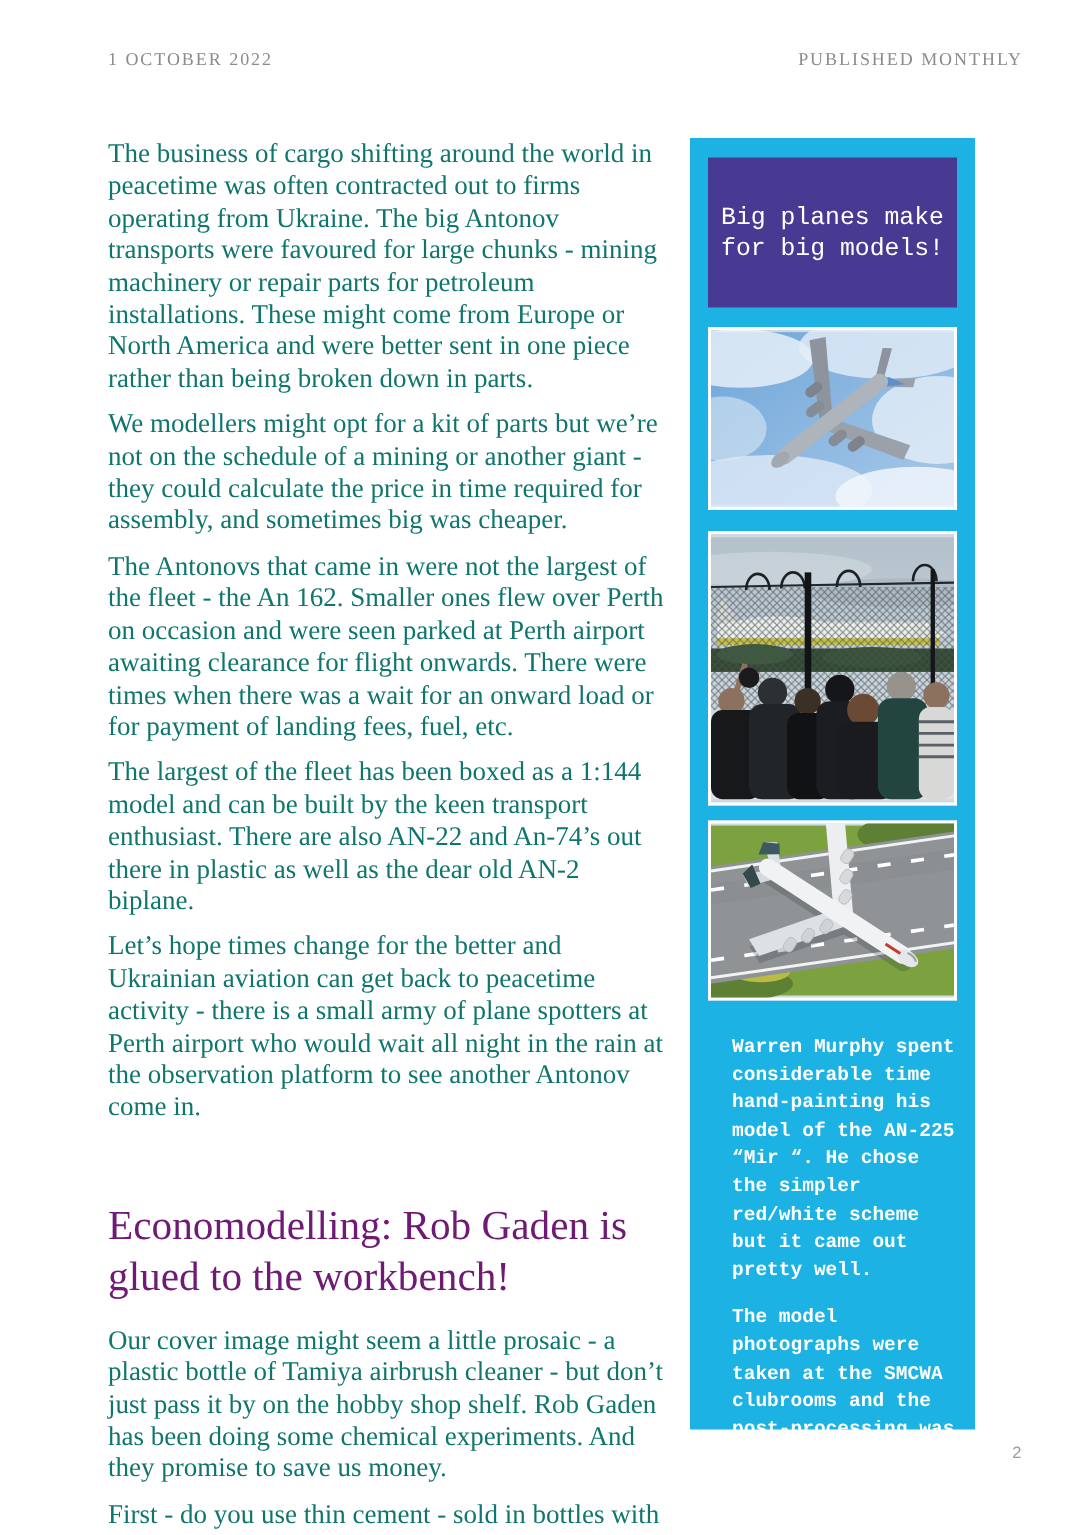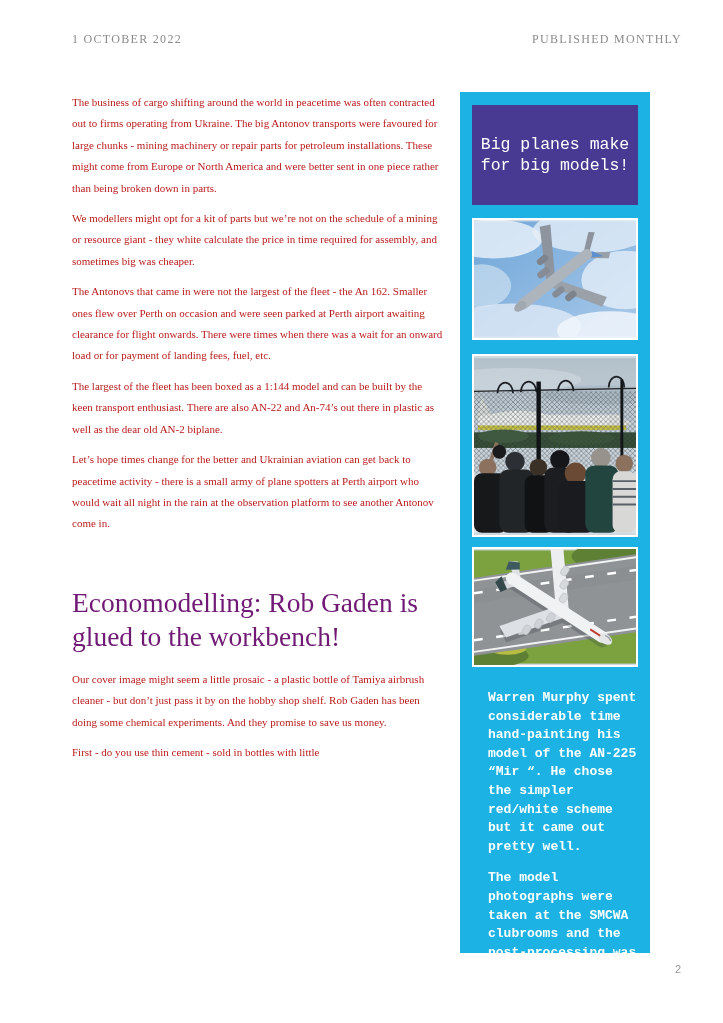--- a/index.html
+++ b/index.html
@@ -5,21 +5,21 @@
   html,body{margin:0;padding:0;background:#ffffff;}
   .page{position:relative;width:723px;height:1023px;background:#ffffff;overflow:hidden;
         font-family:"Liberation Serif","DejaVu Serif",serif;color:#1f1f1f;padding-left:32px;}
   
   .masthead{position:absolute;top:32px;left:72px;right:73px;display:flex;
             justify-content:space-between;font-size:12px;letter-spacing:1.3px;
             color:#8b8b8b;font-family:"Liberation Serif",serif;}
   
   .content{position:absolute;top:92px;left:72px;right:73px;display:flex;gap:15px;}
   .article-col{width:373px;flex:0 0 373px;}
-  .article-col p{margin:0 0 9px 0;font-size:11px;line-height:21.4px;color:#b91c1c;}
+  .article-col p{margin:0 0 9px 0;font-size:18px;line-height:21.4px;color:#0f766e;}
   .article-col h1{margin:51px 0 15px 0;font-size:27.5px;line-height:34px;
                   font-weight:500;color:#701a75;}
   
   .sidebar{width:190px;flex:0 0 190px;background:#1cb2e4;height:861px;
            box-sizing:border-box;padding:13px 12px;font-family:Liberation Mono, monospace;}
   .banner{background:#483a93;height:100px;display:flex;align-items:center;justify-content:center;
           text-align:center;color:#ffffff;font-size:16.5px;line-height:21px;padding:0 8px;
           box-sizing:border-box;}
   .photo{margin:13px 0 0 0;border:2px solid #ffffff;box-sizing:border-box;width:166px;
          background:#cfd9df;line-height:0;}
@@ -40,21 +40,21 @@
 
   <div class="masthead">
     <span>1 OCTOBER 2022</span>
     <span>PUBLISHED MONTHLY</span>
   </div>
 
   <div class="content">
 
     <main class="article-col">
       <p>The business of cargo shifting around the world in peacetime was often contracted out to firms operating from Ukraine. The big Antonov transports were favoured for large chunks - mining machinery or repair parts for petroleum installations. These might come from Europe or North America and were better sent in one piece rather than being broken down in parts.</p>
-      <p>We modellers might opt for a kit of parts but we’re not on the schedule of a mining or resource giant - they white calculate the price in time required for assembly, and sometimes big was cheaper.</p>
+      <p>We modellers might opt for a kit of parts but we’re not on the schedule of a mining or another giant - they could calculate the price in time required for assembly, and sometimes big was cheaper.</p>
       <p>The Antonovs that came in were not the largest of the fleet - the An 162. Smaller ones flew over Perth on occasion and were seen parked at Perth airport awaiting clearance for flight onwards. There were times when there was a wait for an onward load or for payment of landing fees, fuel, etc.</p>
       <p>The largest of the fleet has been boxed as a 1:144 model and can be built by the keen transport enthusiast. There are also AN-22 and An-74’s out there in plastic as well as the dear old AN-2 biplane.</p>
       <p>Let’s hope times change for the better and Ukrainian aviation can get back to peacetime activity - there is a small army of plane spotters at Perth airport who would wait all night in the rain at the observation platform to see another Antonov come in.</p>
 
       <h1>Economodelling: Rob Gaden is glued to the workbench!</h1>
 
       <p>Our cover image might seem a little prosaic - a plastic bottle of Tamiya airbrush cleaner - but don’t just pass it by on the hobby shop shelf. Rob Gaden has been doing some chemical experiments. And they promise to save us money.</p>
       <p>First - do you use thin cement - sold in bottles with little</p>
     </main>
 

